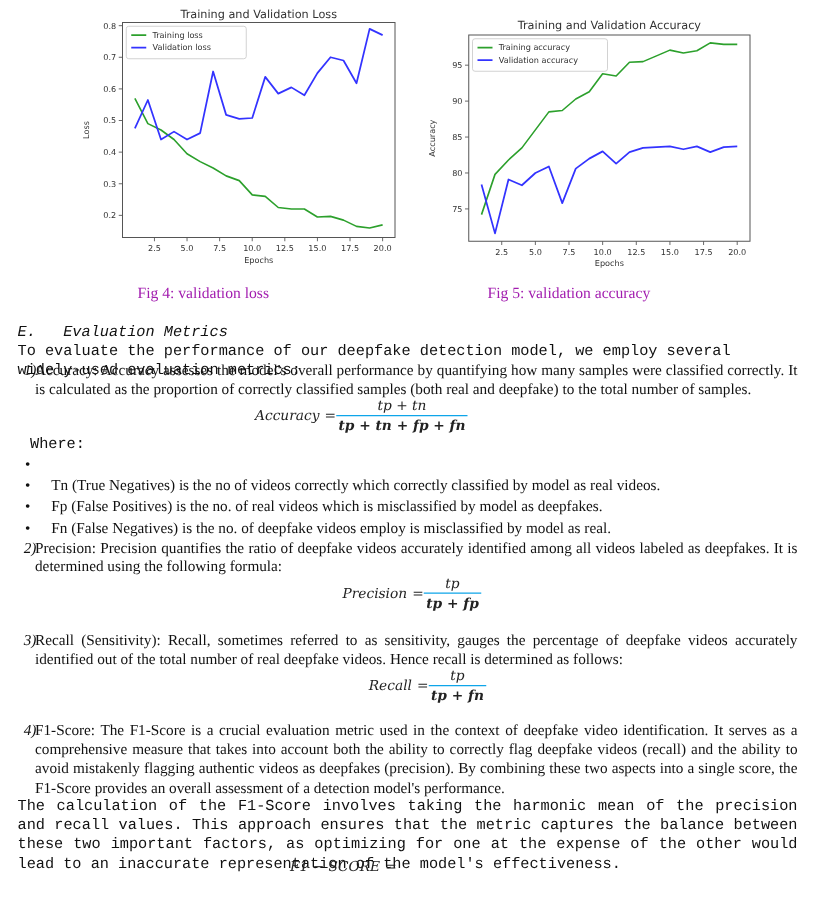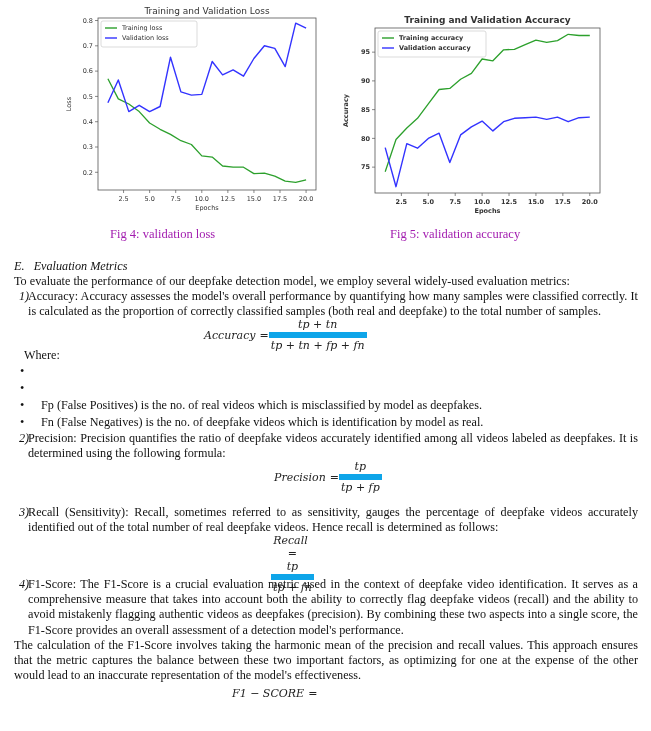--- a/index.html
+++ b/index.html
@@ -2,33 +2,33 @@
 <html><head>
 <meta charset="utf-8">
 <style>
   html, body { margin: 0; padding: 0; background: #ffffff; }
   body { width: 651px; height: 731px; position: relative; overflow: hidden;
          font-family: "Liberation Serif", serif; color: #111; font-size: 12.2px; }
   .fig { position: absolute; }
   .fig svg { display: block; }
   .fig-caption { position: absolute; font-family: "Liberation Serif", serif; font-size: 12.5px; color: #a21caf; white-space: nowrap; }
   .chart-text { font-family: "DejaVu Sans", sans-serif; fill: #333; }
-  .para { position: absolute; left: 14px; width: 624px; line-height: 15.2px; }
+  .para { position: absolute; left: 14px; width: 624px; line-height: 15.2px; font-family: Liberation Mono, monospace; }
   .justify { text-align: justify; text-align-last: left; }
   .item { position: absolute; left: 14px; width: 624px; line-height: 15.2px; }
   .item .num { position: absolute; left: 5px; font-style: italic; }
   .item .body { margin-left: 14px; text-align: justify; }
   .bullet { position: absolute; left: 14px; line-height: 15.2px; white-space: nowrap; }
   .bullet .dot { position: absolute; left: 6px; top: 0; }
   .bullet .btext { margin-left: 27px; }
   .eq { position: absolute; font-family: "DejaVu Serif", serif; font-style: italic; font-size: 11px; color: #222; display: flex; align-items: center; white-space: nowrap; }
   .eq .lhs { margin-right: 4px; }
   .eq .frac { display: inline-flex; flex-direction: column; align-items: center; margin-left: 0; }
   .eq .frac .n { padding: 0 2px 1px; }
-  .eq .frac .d { border-top: 6px solid #0ea5e9; padding: 1px 2px 0; }
+  .eq .frac .d { border-top: 1px solid #0ea5e9; padding: 1px 2px 0; font-weight: bold; }
   .section-head { font-style: italic; }
 </style>
 </head>
 <body>
 
 <div class="fig" style="left:58px; top:0px;">
   <svg id="chart0" width="270" height="228">
       <text x="149" y="14" text-anchor="middle" font-size="9" class="chart-text">Training and Validation Loss</text>
       <polyline points="49.9,78.7 60.3,98.9 70.8,104.0 81.2,111.6 91.6,123.0 102.1,129.3 112.5,134.4 122.9,140.7 133.4,144.5 143.8,155.9 154.2,157.1 164.6,166.0 175.1,167.2 185.5,167.2 195.9,173.6 206.4,173.1 216.8,176.1 227.2,181.1 237.7,182.4 248.1,179.9" fill="none" stroke="#2ca02c" stroke-width="1.3" stroke-linejoin="round"></polyline>
       <polyline points="49.9,102.7 60.3,80.0 70.8,111.6 81.2,105.3 91.6,111.6 102.1,106.5 112.5,57.2 122.9,91.9 133.4,95.1 143.8,94.4 154.2,61.5 164.6,74.9 175.1,69.9 185.5,76.2 195.9,58.5 206.4,45.8 216.8,48.4 227.2,66.6 237.7,23.1 248.1,28.1" fill="none" stroke="#3333ff" stroke-width="1.4" stroke-linejoin="round"></polyline>
@@ -69,21 +69,21 @@
         <rect x="43" y="21" width="96" height="26" rx="2" fill="#fff" stroke="#ccc" stroke-width="0.7"></rect>
         <line x1="47" y1="28" x2="59" y2="28" stroke="#2ca02c" stroke-width="1.4"></line>
         <text x="64" y="30.3" font-size="6.5" class="chart-text">Training loss</text>
         <line x1="47" y1="38" x2="59" y2="38" stroke="#3333ff" stroke-width="1.4"></line>
         <text x="64" y="40.3" font-size="6.5" class="chart-text">Validation loss</text>
       </g>
     </svg>
 </div>
 <div class="fig-caption" style="left:110px; top:227px;">Fig 4: validation loss</div>
 
-<div class="fig" style="left:320px; top:10px;font-weight:bold;">
+<div class="fig" style="left:320px; top:10px;">
   <svg id="chart1" width="290" height="218">
       <text x="167.5" y="13" text-anchor="middle" font-size="9" class="chart-text">Training and Validation Accuracy</text>
       <polyline points="65.2,161.7 76.0,129.5 86.8,118.0 97.5,108.3 108.3,93.9 119.1,79.5 129.8,78.4 140.6,69.2 151.4,63.4 162.1,49.0 172.9,50.8 183.6,39.8 194.4,39.3 205.2,34.7 215.9,30.1 226.7,32.4 237.5,30.6 248.2,24.3 259.0,25.5 269.8,25.5" fill="none" stroke="#2ca02c" stroke-width="1.3" stroke-linejoin="round"></polyline>
       <polyline points="65.2,137.6 76.0,176.7 86.8,133.6 97.5,138.2 108.3,128.4 119.1,123.2 129.8,152.5 140.6,124.9 151.4,116.9 162.1,111.1 172.9,120.9 183.6,111.7 194.4,108.3 205.2,107.7 215.9,107.1 226.7,109.4 237.5,107.1 248.2,111.7 259.0,107.7 269.8,107.1" fill="none" stroke="#3333ff" stroke-width="1.4" stroke-linejoin="round"></polyline>
       <rect x="55" y="18" width="225" height="165" fill="none" stroke="#555" stroke-width="0.8"></rect>
       <line x1="81.3755980861244" y1="183" x2="81.3755980861244" y2="186" stroke="#555" stroke-width="0.7"></line>
       <text x="81.3755980861244" y="194" text-anchor="middle" font-size="6.5" class="chart-text">2.5</text>
       <line x1="108.28947368421052" y1="183" x2="108.28947368421052" y2="186" stroke="#555" stroke-width="0.7"></line>
       <text x="108.28947368421052" y="194" text-anchor="middle" font-size="6.5" class="chart-text">5.0</text>
       <line x1="135.20334928229664" y1="183" x2="135.20334928229664" y2="186" stroke="#555" stroke-width="0.7"></line>
@@ -138,28 +138,29 @@
   </span>
 </div>
 
 <div class="para" style="top:348px; left:24px;">Where:</div>
 
 <div class="bullet" style="top:364px;">
   <span class="dot">•</span>
 </div>
 <div class="bullet" style="top:381px;">
   <span class="dot">•</span>
+  <span class="btext">Tn (True Negatives) is the no of videos correctly which correctly classified by model as real videos.</span>
 </div>
 <div class="bullet" style="top:398px;">
   <span class="dot">•</span>
   <span class="btext">Fp (False Positives) is the no. of real videos which is misclassified by model as deepfakes.</span>
 </div>
 <div class="bullet" style="top:415px;">
   <span class="dot">•</span>
-  <span class="btext">Fn (False Negatives) is the no. of deepfake videos which is identification by model as real.</span>
+  <span class="btext">Fn (False Negatives) is the no. of deepfake videos employ is misclassified by model as real.</span>
 </div>
 
 <div class="item" style="top:431px;">
   <span class="num">2)</span>
   <div class="body">Precision: Precision quantifies the ratio of deepfake videos accurately identified among all videos labeled as deepfakes. It is determined using the following formula:</div>
 </div>
 
 <div class="eq" style="left:274px; top:460px;">
   <span class="lhs">Precision</span>
   <span>=</span>
@@ -167,21 +168,21 @@
     <span class="n">tp</span>
     <span class="d">tp + fp</span>
   </span>
 </div>
 
 <div class="item" style="top:505px;">
   <span class="num">3)</span>
   <div class="body">Recall (Sensitivity): Recall, sometimes referred to as sensitivity, gauges the percentage of deepfake videos accurately identified out of the total number of real deepfake videos. Hence  recall is determined  as follows:</div>
 </div>
 
-<div class="eq" style="left:271px; top:534px;flex-direction:column;">
+<div class="eq" style="left:295px; top:534px;">
   <span class="lhs">Recall</span>
   <span>=</span>
   <span class="frac">
     <span class="n">tp</span>
     <span class="d">tp + fn</span>
   </span>
 </div>
 
 <div class="item" style="top:577px;">
   <span class="num">4)</span>

